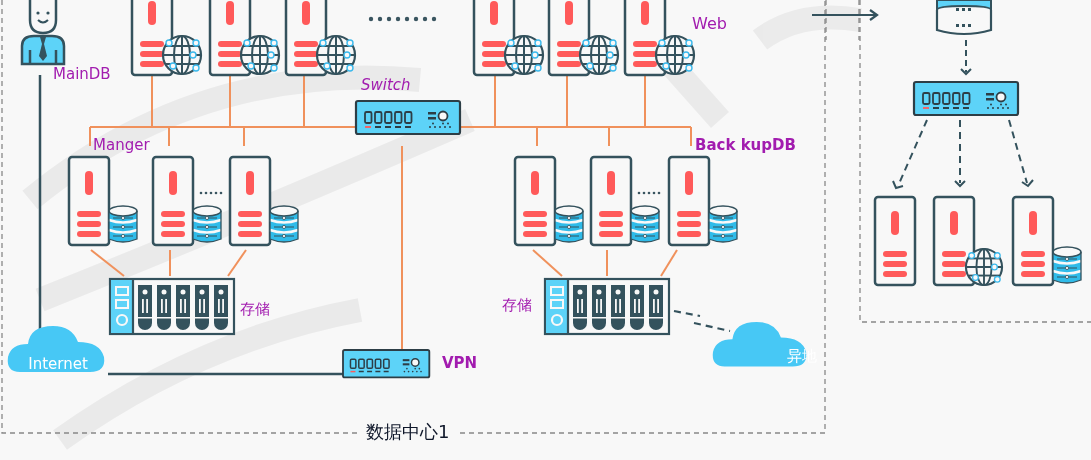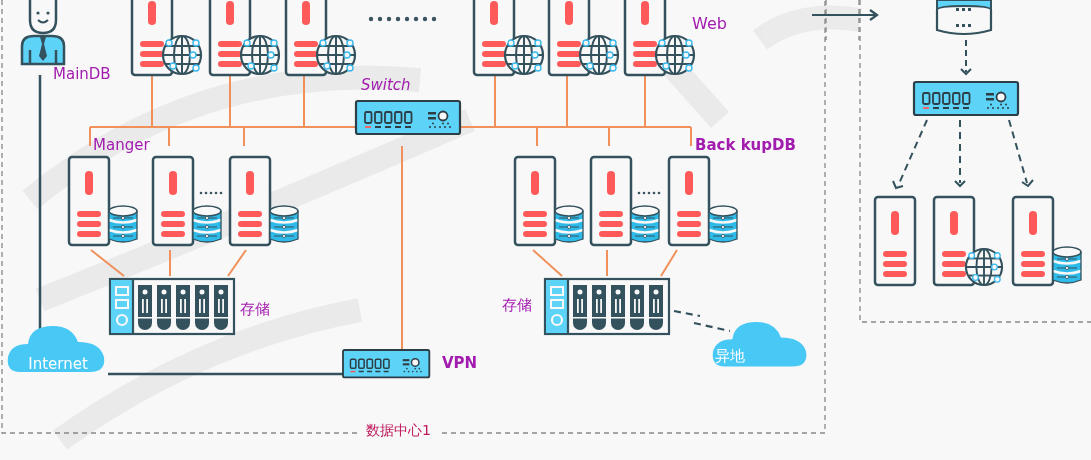--- a/index.html
+++ b/index.html
@@ -1,20 +1,20 @@
 <!DOCTYPE html>
 <html><head>
 <meta charset="utf-8">
 <style>
   html, body { margin:0; padding:0; }
   body { width:1091px; height:460px; background:#f8f8f8; overflow:hidden; position:relative;
          font-family:"DejaVu Sans", "Liberation Sans", sans-serif; }
   #stage { position:absolute; left:0; top:0; width:1091px; height:460px; }
   .lbl { position:absolute; color:#a21caf; font-size:15px; white-space:nowrap; line-height:1; }
-  .lbl-dark { position:absolute; color:#be185d; font-size:14px; white-space:nowrap; line-height:1; background:#f8f8f8; padding:0 8px; }
+  .lbl-dark { position:absolute; color:#0f172a; font-size:18px; white-space:nowrap; line-height:1; background:#f8f8f8; padding:0 8px; }
   .cloud-txt { position:absolute; color:#ffffff; font-size:15px; white-space:nowrap; line-height:1; text-align:center; }
 </style>
 </head>
 <body>
 
 <div id="stage">
   <svg id="svg" width="1091" height="460" viewBox="0 0 1091 460" xmlns="http://www.w3.org/2000/svg">
     <defs>
 
       <g id="srv">
@@ -311,15 +311,15 @@
   
   <div class="lbl" style="left:53px; top:67px;">MainDB</div>
   <div class="lbl" style="left:692px; top:16px; font-size:16px;">Web</div>
   <div class="lbl" style="left:361px; top:78px;font-style:italic;">Switch</div>
   <div class="lbl" style="left:93px; top:138px;">Manger</div>
   <div class="lbl" style="left:695px; top:138px;font-weight:bold;">Back kupDB</div>
   <div class="lbl" style="left:240px; top:302px;">存储</div>
   <div class="lbl" style="left:502px; top:298px;">存储</div>
   <div class="lbl" style="left:442px; top:356px;font-weight:bold;">VPN</div>
   <div class="cloud-txt" style="left:8px; top:357px; width:100px;">Internet</div>
-  <div class="cloud-txt" style="left:682px; top:349px; width:96px;">异地</div>
+  <div class="cloud-txt" style="left:754px; top:349px; width:96px;">异地</div>
   <div class="lbl-dark" style="left:358px; top:423px;">数据中心1</div>
 </div>
 
 </body></html>

